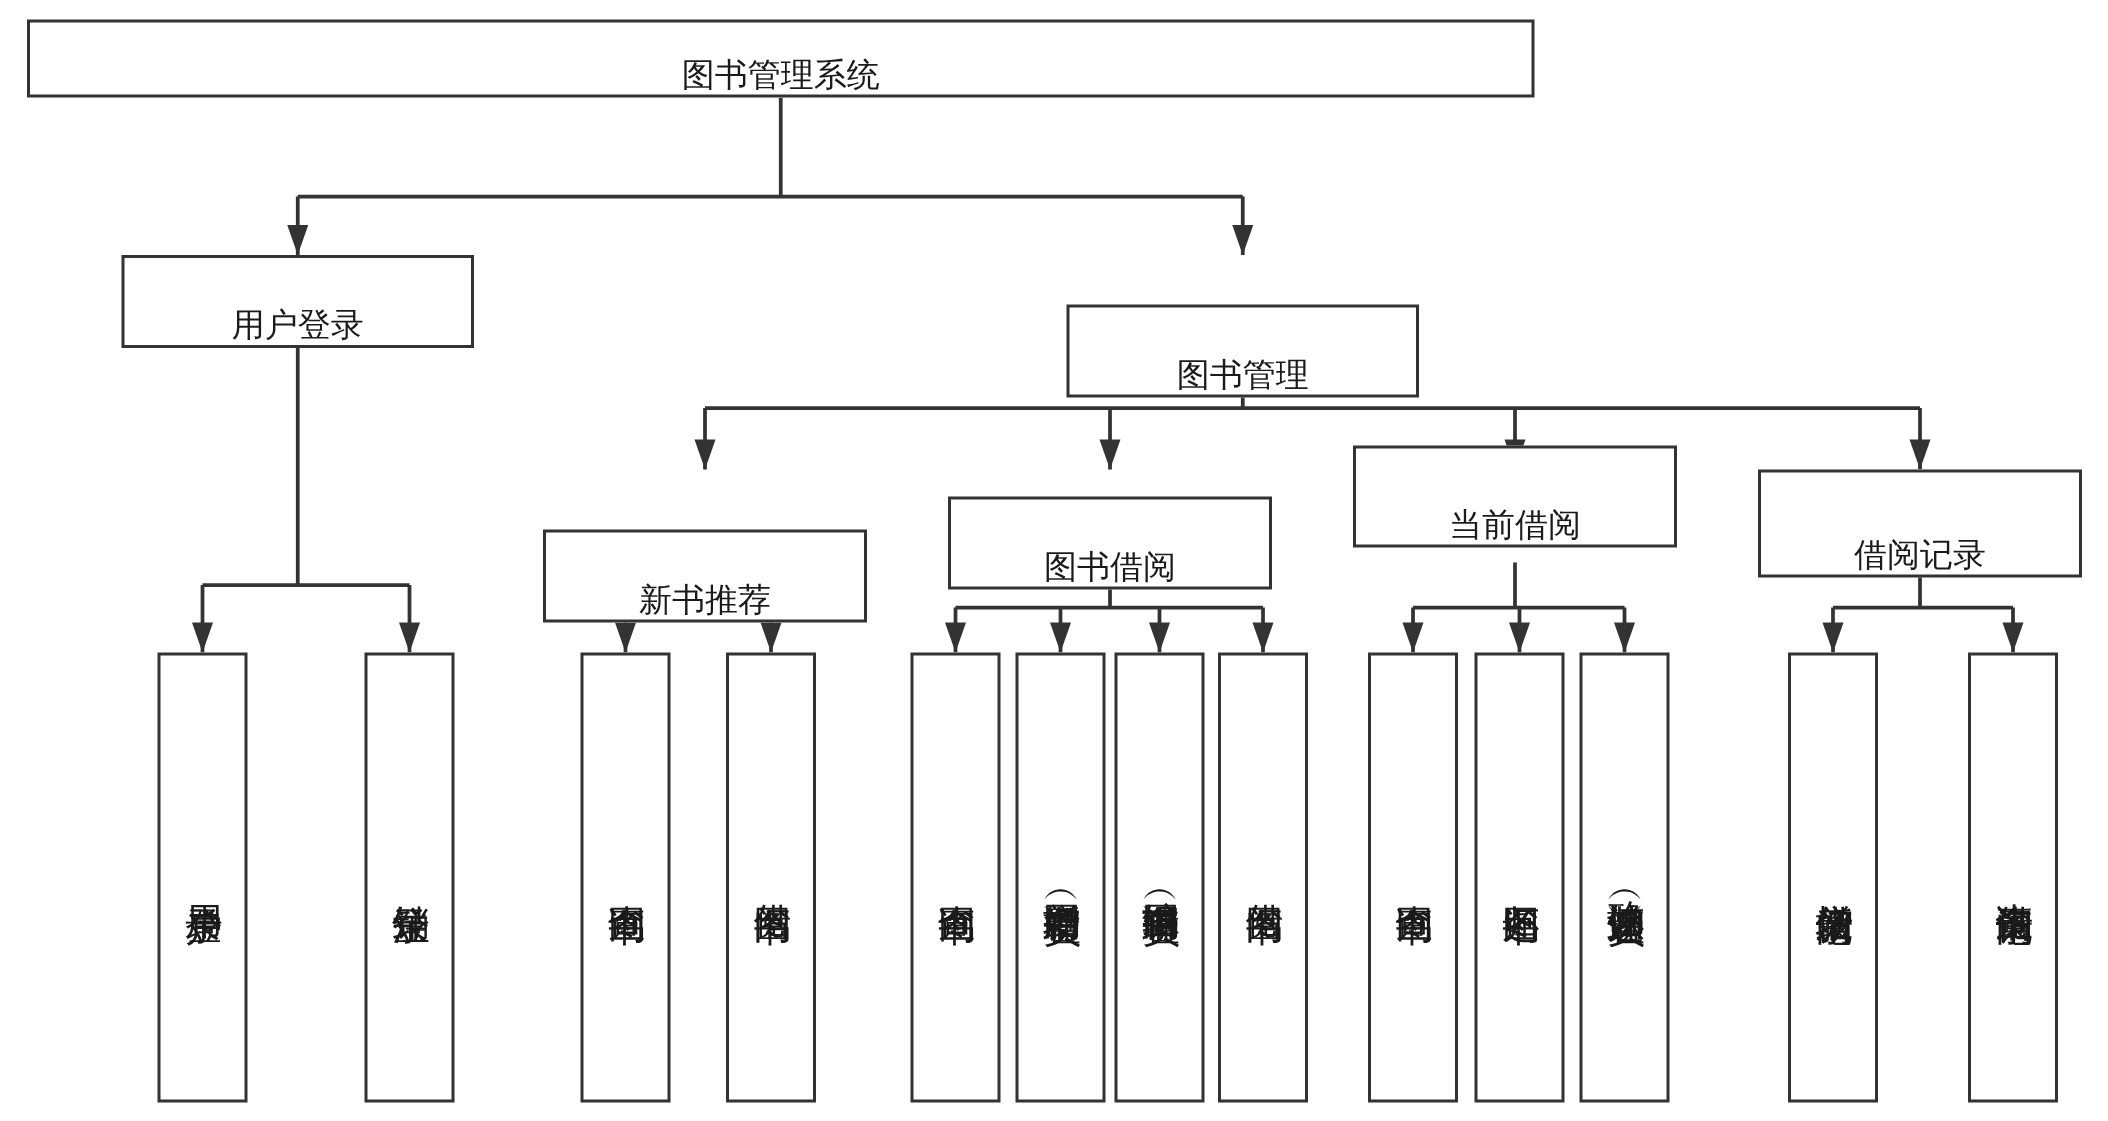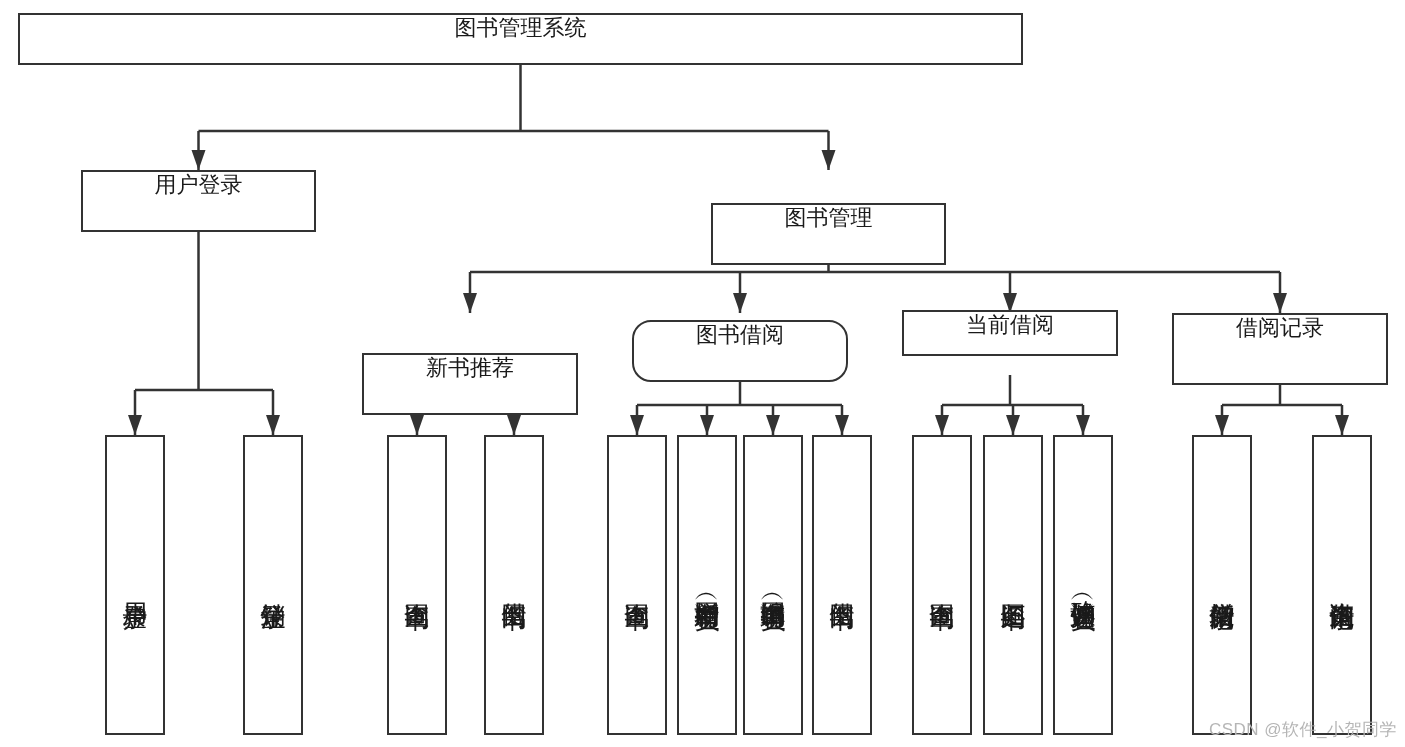--- a/index.html
+++ b/index.html
@@ -24,21 +24,21 @@
     width: 1405px;
     height: 747px;
     pointer-events: none;
   }
   .node {
     position: absolute;
     box-sizing: border-box;
     background: #ffffff;
     border: 2px solid #333333;
     display: flex;
-    align-items: flex-start;
+    align-items: flex-end;
     justify-content: center;
     overflow: hidden;
   }
   .node .label {
     color: #1a1a1a;
     line-height: 1.16;
     text-align: center;
     white-space: nowrap;
   }
   .node.horiz .label {
@@ -130,24 +130,24 @@
       </div>
       <div class="node horiz" style="left: 81px; top: 170px; width: 235px; height: 62px;">
         <span class="label">用户登录</span>
       </div>
       <div class="node horiz" style="left: 711px; top: 170px; width: 235px; height: 62px; margin-top: 33px;">
         <span class="label">图书管理</span>
       </div>
       <div class="node horiz" style="left: 362px; top: 313px; width: 216px; height: 62px; margin-top: 40px;">
         <span class="label">新书推荐</span>
       </div>
-      <div class="node horiz" style="left: 632px; top: 320px; width: 216px; height: 62px; border-radius: 19px;">
+      <div class="node horiz" style="left: 632px; top: 331px; width: 216px; height: 62px;">
         <span class="label">图书借阅</span>
       </div>
-      <div class="node horiz" style="left: 902px; top: 310px; width: 216px; height: 46px;">
+      <div class="node horiz" style="left: 902px; top: 297px; width: 216px; height: 68px;">
         <span class="label">当前借阅</span>
       </div>
       <div class="node horiz" style="left: 1172px; top: 313px; width: 216px; height: 72px;">
         <span class="label">借阅记录</span>
       </div>
       <div class="node vert" style="left: 105px; top: 435px; width: 60px; height: 300px;">
         <span class="label">用户登录</span>
       </div>
       <div class="node vert" style="left: 243px; top: 435px; width: 60px; height: 300px;">
         <span class="label">注销登录</span>
@@ -179,14 +179,13 @@
       <div class="node vert" style="left: 1053px; top: 435px; width: 60px; height: 300px;">
         <span class="label">确认归还（管理员）</span>
       </div>
       <div class="node vert" style="left: 1192px; top: 435px; width: 60px; height: 300px;">
         <span class="label">新增借阅记录</span>
       </div>
       <div class="node vert" style="left: 1312px; top: 435px; width: 60px; height: 300px;">
         <span class="label">查询借阅记录</span>
       </div>
     </div>
-  <div id="watermark">CSDN @软件_小贺同学</div>
 </div>
 
 </body></html>

